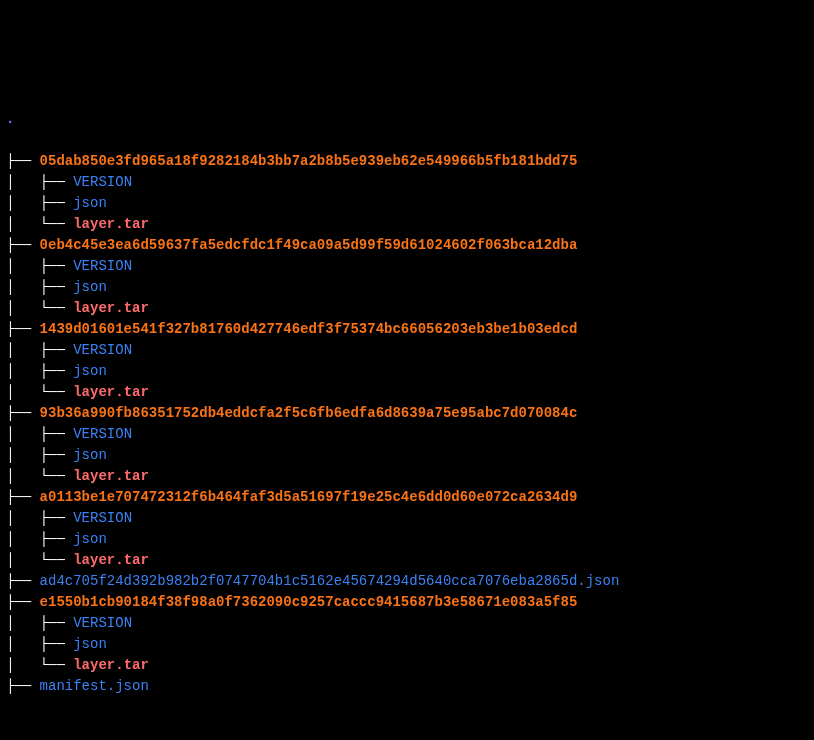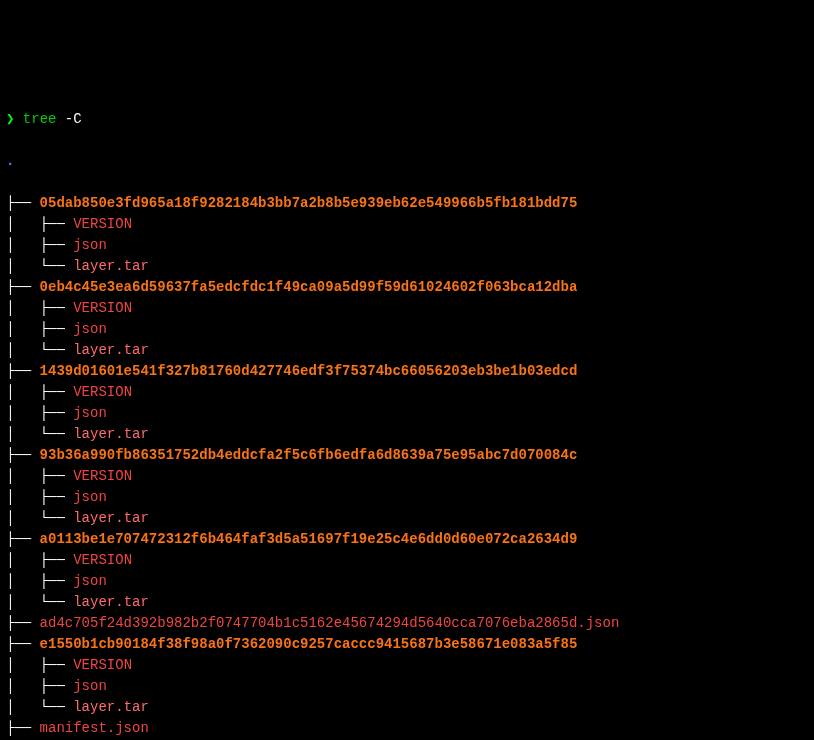--- a/index.html
+++ b/index.html
@@ -32,37 +32,36 @@
       font-weight: bold;
     }
     .branch {
       color: #ffffff;
     }
     .dir {
       color: #f97316;
       font-weight: bold;
     }
     .file {
-      color: #ef4444;
+      color: #3b82f6;
     }
     .tar {
       color: #ff6b6b;
-      font-weight: normal;
+      font-weight: bold;
     }
     .line {
       display: block;
     }
   </style>
 </head>
 <body>
 
 
 
 <div>
-<span class="line"><span class="prompt-symbol">❯</span> <span class="cmd">tree</span> <span class="cmd-arg">-C</span></span>
 <span class="line"><span class="root-dot">.</span></span>
 <div id="tree-body"><span class="line"><span class="branch">├── </span><span class="dir">05dab850e3fd965a18f9282184b3bb7a2b8b5e939eb62e549966b5fb181bdd75</span></span><span class="line"><span class="branch">│   ├── </span><span class="file">VERSION</span></span><span class="line"><span class="branch">│   ├── </span><span class="file">json</span></span><span class="line"><span class="branch">│   └── </span><span class="tar">layer.tar</span></span><span class="line"><span class="branch">├── </span><span class="dir">0eb4c45e3ea6d59637fa5edcfdc1f49ca09a5d99f59d61024602f063bca12dba</span></span><span class="line"><span class="branch">│   ├── </span><span class="file">VERSION</span></span><span class="line"><span class="branch">│   ├── </span><span class="file">json</span></span><span class="line"><span class="branch">│   └── </span><span class="tar">layer.tar</span></span><span class="line"><span class="branch">├── </span><span class="dir">1439d01601e541f327b81760d427746edf3f75374bc66056203eb3be1b03edcd</span></span><span class="line"><span class="branch">│   ├── </span><span class="file">VERSION</span></span><span class="line"><span class="branch">│   ├── </span><span class="file">json</span></span><span class="line"><span class="branch">│   └── </span><span class="tar">layer.tar</span></span><span class="line"><span class="branch">├── </span><span class="dir">93b36a990fb86351752db4eddcfa2f5c6fb6edfa6d8639a75e95abc7d070084c</span></span><span class="line"><span class="branch">│   ├── </span><span class="file">VERSION</span></span><span class="line"><span class="branch">│   ├── </span><span class="file">json</span></span><span class="line"><span class="branch">│   └── </span><span class="tar">layer.tar</span></span><span class="line"><span class="branch">├── </span><span class="dir">a0113be1e707472312f6b464faf3d5a51697f19e25c4e6dd0d60e072ca2634d9</span></span><span class="line"><span class="branch">│   ├── </span><span class="file">VERSION</span></span><span class="line"><span class="branch">│   ├── </span><span class="file">json</span></span><span class="line"><span class="branch">│   └── </span><span class="tar">layer.tar</span></span><span class="line"><span class="branch">├── </span><span class="file">ad4c705f24d392b982b2f0747704b1c5162e45674294d5640cca7076eba2865d.json</span></span><span class="line"><span class="branch">├── </span><span class="dir">e1550b1cb90184f38f98a0f7362090c9257caccc9415687b3e58671e083a5f85</span></span><span class="line"><span class="branch">│   ├── </span><span class="file">VERSION</span></span><span class="line"><span class="branch">│   ├── </span><span class="file">json</span></span><span class="line"><span class="branch">│   └── </span><span class="tar">layer.tar</span></span><span class="line"><span class="branch">├── </span><span class="file">manifest.json</span></span><span class="line"></span></div>
 
 
 </div>
 
 
 
 
 </body></html>

